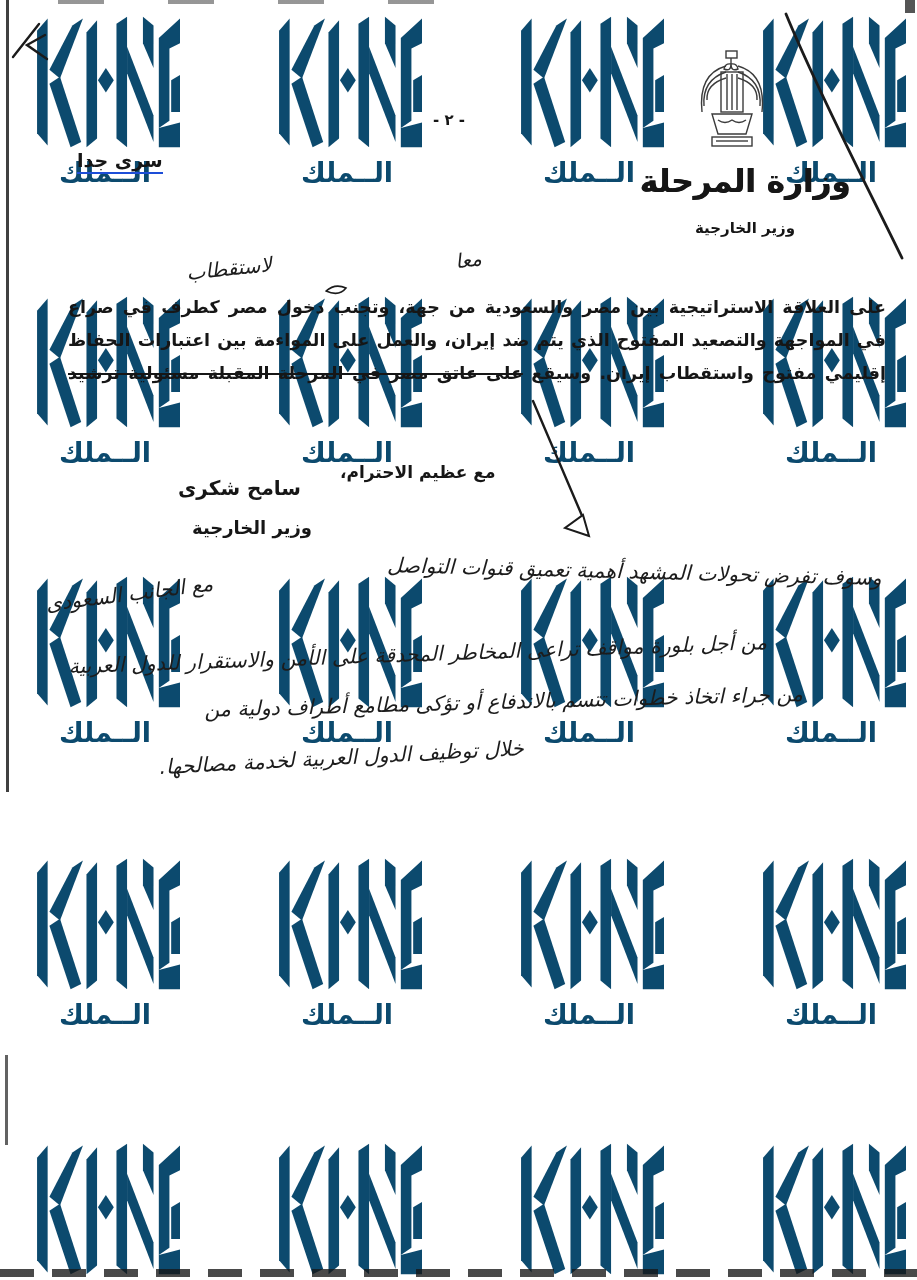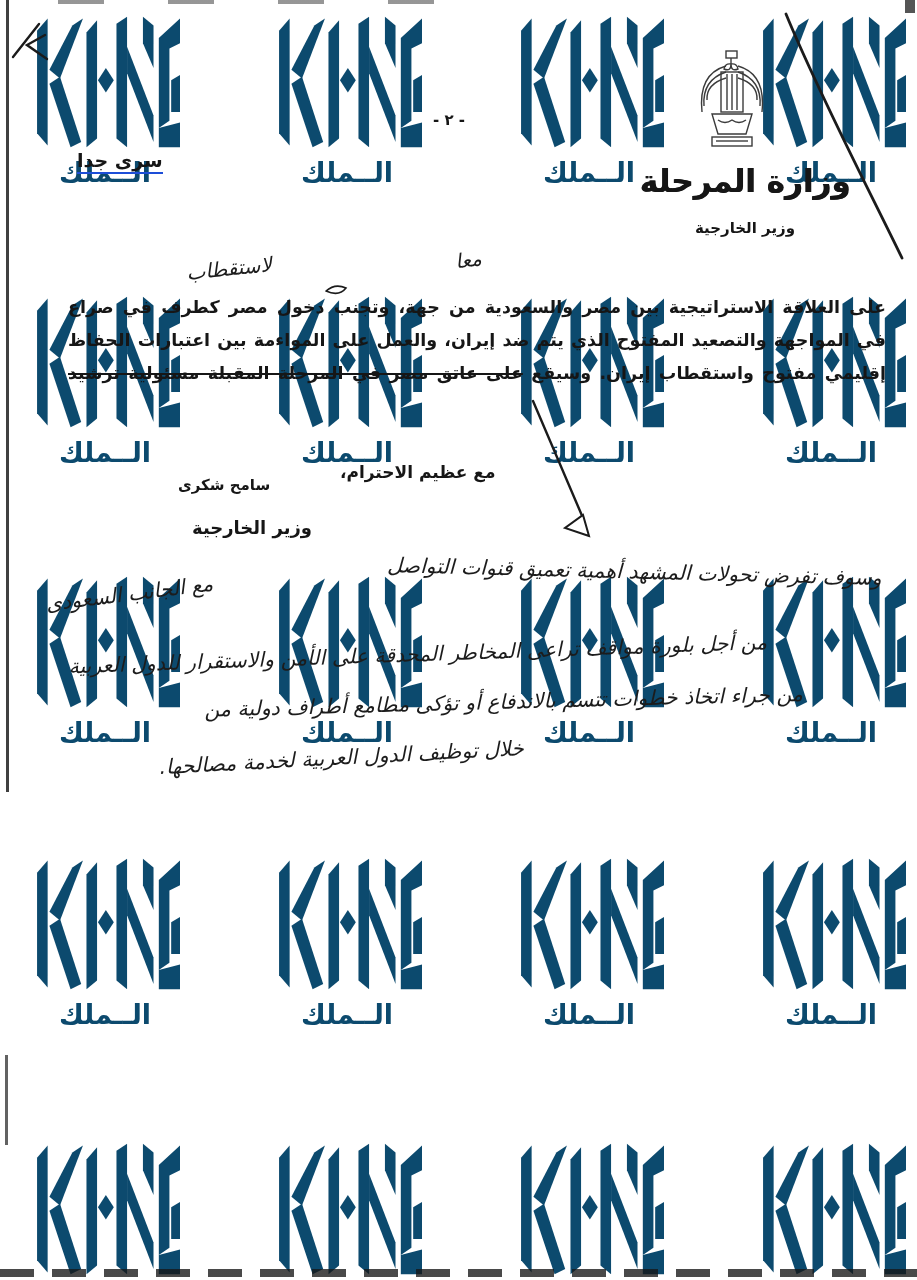--- a/index.html
+++ b/index.html
@@ -34,21 +34,21 @@
     font-size:15px;font-weight:bold;
   }
   
   .typed-block{left:68px;top:291px;width:818px;direction:rtl;}
   .tline{
     font-size:17.5px;font-weight:bold;line-height:33px;height:33px;
     text-align:justify;text-align-last:justify;white-space:nowrap;
   }
   .struck{text-decoration:line-through;text-decoration-thickness:2px;}
   .closing{left:340px;top:462px;font-size:17px;font-weight:bold;direction:rtl;}
-  .sig-name{left:178px;top:476px;font-size:15px;font-weight:bold;direction:rtl;}
+  .sig-name{left:178px;top:476px;font-size:20px;font-weight:bold;direction:rtl;}
   .sig-title{left:192px;top:517px;font-size:18px;font-weight:bold;direction:rtl;}
   
   .hand{
     direction:rtl;font-size:20.5px;font-weight:400;color:#1c1c1c;
     white-space:nowrap;letter-spacing:.5px;transform-origin:100% 50%;
     font-style:italic;
   }
   .hand-sm{font-size:20px;}
   .h-note-right{left:455px;top:246px;transform:rotate(-8deg);}
   .h-note-left{left:186px;top:252px;transform:rotate(-6deg);}

